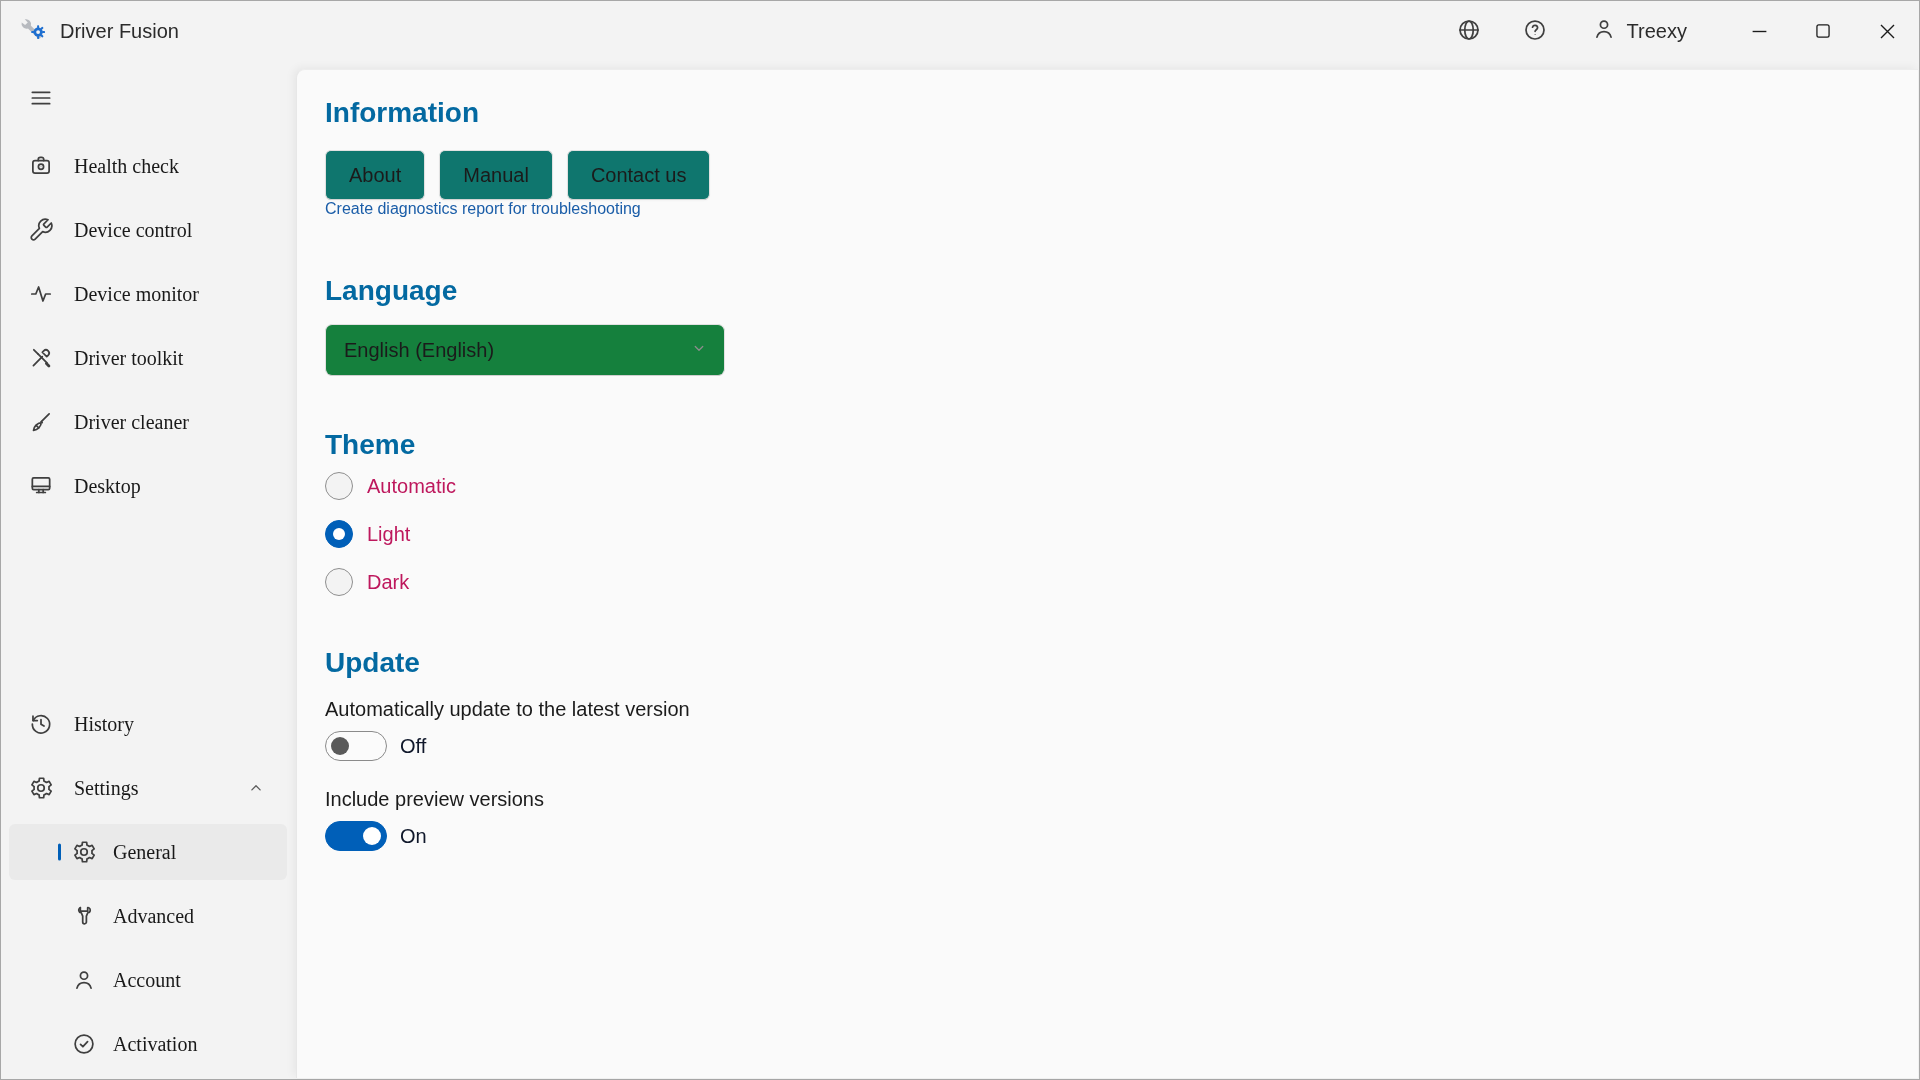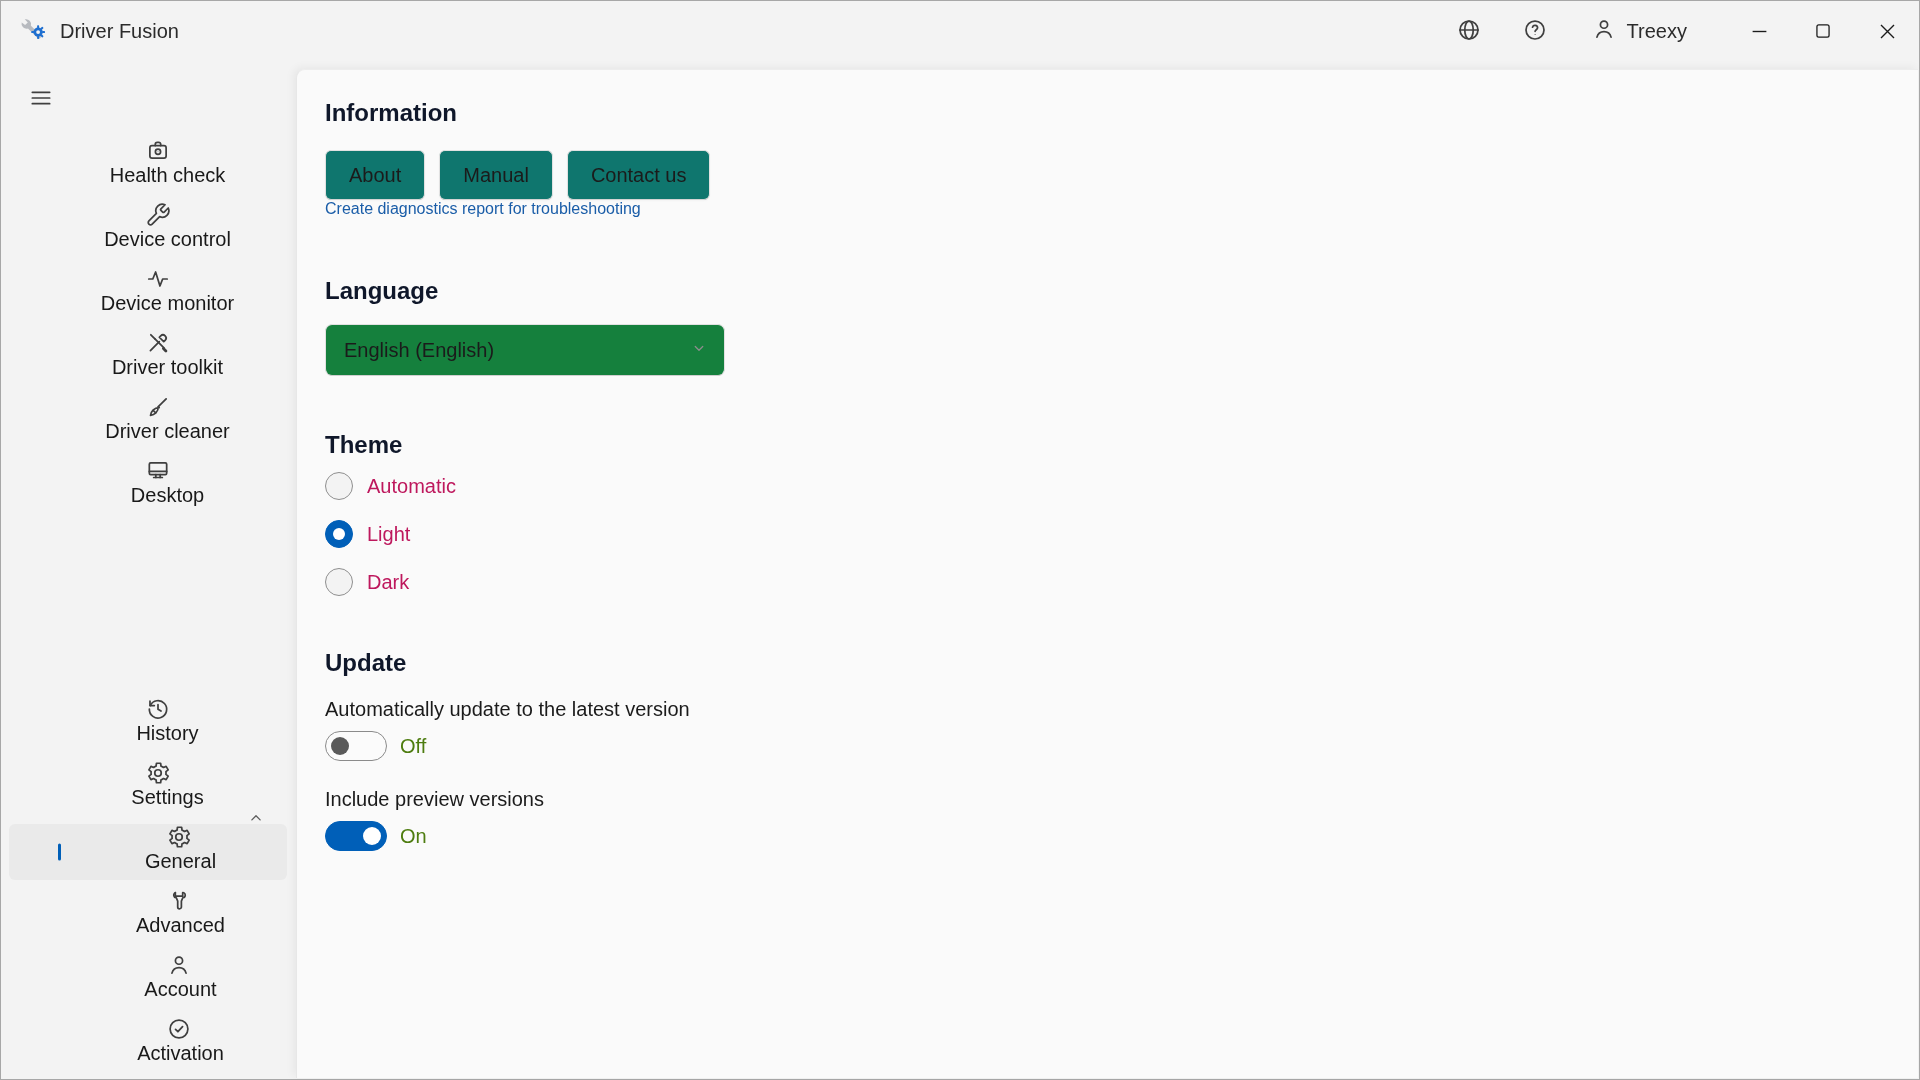--- a/index.html
+++ b/index.html
@@ -33,40 +33,40 @@
   .win-btn svg{display:block;}
 
   
   .sidebar{position:absolute;left:0;top:60px;width:294px;height:1019px;
            display:flex;flex-direction:column;}
   .hamburger{margin:18px 0 0 16px;width:48px;height:40px;background:none;border:none;
              border-radius:6px;cursor:pointer;display:flex;align-items:center;justify-content:center;}
   .nav-list{display:flex;flex-direction:column;flex:1;margin-top:19px;}
   .nav-item{display:flex;align-items:center;height:56px;margin:0 8px 8px 8px;
             padding-left:19px;border:none;background:none;border-radius:6px;cursor:pointer;
-            font-family:Liberation Sans, sans-serif;position:relative;flex-direction:column;}
+            font-family:Liberation Serif, serif;position:relative;}
   .nav-item.selected{background:#eaeaea;}
   .nav-icon{width:26px;height:26px;display:flex;align-items:center;justify-content:center;flex:none;}
   .nav-label{font-size:20px;color:#191919;margin-left:20px;white-space:nowrap;}
   .nav-item.sub{padding-left:49px;}
   .nav-item.sub .nav-icon{margin-left:13px;}
   .nav-item.sub .nav-label{margin-left:16px;}
   .sel-indicator{position:absolute;left:49px;top:50%;transform:translateY(-50%);
                  width:3px;height:17px;border-radius:2px;background:var(--accent);display:none;}
   .nav-item.selected .sel-indicator{display:block;}
   .caret{margin-left:auto;margin-right:22px;display:flex;align-items:center;}
   .nav-spacer{height:174px;flex:none;}
 
   
   .content{position:absolute;left:295px;top:68px;right:1px;bottom:1px;
            background:var(--card);border-top-left-radius:9px;
            border-left:1px solid #e7e7e7;border-top:1px solid #ededed;
            box-shadow:-3px -2px 8px rgba(0,0,0,0.05);
            padding:26px 40px 0 28px;overflow:hidden;}
-  .h1{font-size:24px;font-weight:600;color:#0f172a;line-height:34px;}
+  .h1{font-size:28px;font-weight:600;color:#0369a1;line-height:34px;}
   .btn-row{display:flex;gap:14px;margin-top:20px;}
   .btn{height:50px;padding:0 23px;font-size:20px;color:#1b1b1b;background:#0f766e;
        border:1px solid #e1e1e1;border-bottom-color:#d4d4d4;border-radius:6px;cursor:pointer;
        font-family:"Liberation Sans",sans-serif;box-shadow:0 1px 2px rgba(0,0,0,0.03);}
   .link{font-size:16px;color:var(--link);cursor:pointer;display:inline-block;width:fit-content;}
   .h-lang{margin-top:56px;}
   .select{margin-top:16px;width:400px;height:52px;background:#15803d;border:1px solid #e1e1e1;
           border-bottom-color:#cfcfcf;border-radius:7px;display:flex;align-items:center;
           padding:0 16px 0 18px;cursor:pointer;}
   .select-value{font-size:20px;color:#1b1b1b;flex:1;}
@@ -81,21 +81,21 @@
   .radio-label{font-size:20px;margin-left:14px;color:#be185d;}
   .h-update{margin-top:30px;}
   .toggle-label{margin-top:18px;font-size:20px;color:#1b1b1b;}
   .toggle-row{margin-top:10px;display:flex;align-items:center;}
   .toggle{width:62px;height:30px;border-radius:15px;border:1px solid #8b8b8b;background:#fbfbfb;
           position:relative;cursor:pointer;flex:none;}
   .toggle .knob{position:absolute;left:5px;top:50%;transform:translateY(-50%);
           width:18px;height:18px;border-radius:50%;background:#5a5a5a;transition:left .1s;}
   .toggle.on{background:var(--accent);border-color:var(--accent);}
   .toggle.on .knob{left:37px;background:#ffffff;}
-  .toggle-state{font-size:20px;margin-left:13px;color:#4d7c0f;}
+  .toggle-state{font-size:20px;margin-left:13px;color:#0f172a;}
 
   .icon-stroke{stroke:#3f3f3f;fill:none;stroke-width:1.6;stroke-linecap:round;stroke-linejoin:round;}
 </style>
 </head>
 <body>
 
 <div class="window">
 
   <header class="titlebar">
     <div class="tb-left">

